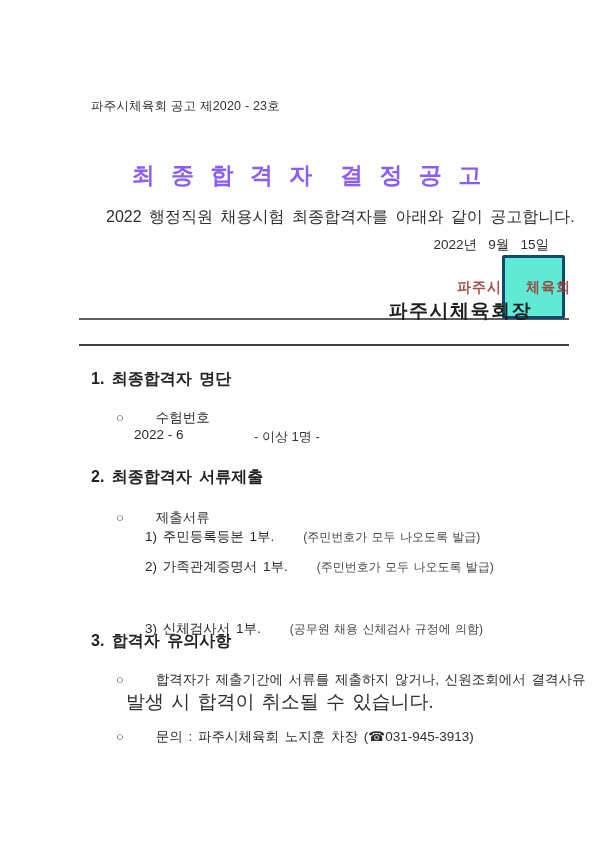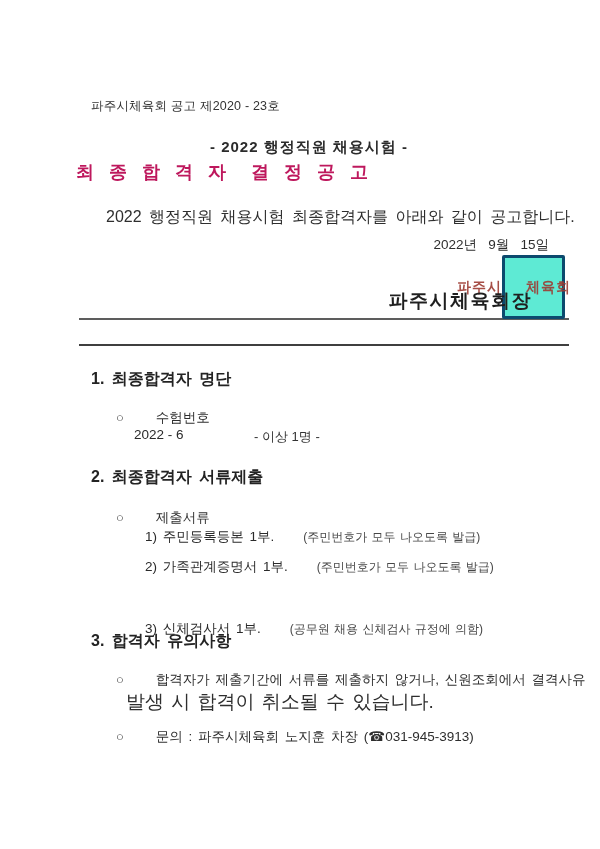--- a/index.html
+++ b/index.html
@@ -25,41 +25,41 @@
     left: 40px; right: 70px; top: 102px;
     text-align: center;
     font-size: 15px;
     font-weight: bold;
     letter-spacing: 1px;
     white-space: pre;
     color: #2b2b2b;
   }
   .title {
     left: 40px; right: 70px; top: 124px;
-    text-align: left;
-    font-size: 18px;
+    text-align: center;
+    font-size: 23px;
     font-weight: bold;
     letter-spacing: 5px;
     white-space: pre;
-    color: #be185d;
+    color: #8b5cf6;
   }
   .intro {
     left: 70px; top: 171px;
     font-size: 16px;
     word-spacing: 3px;
     color: #2e2e2e;
   }
   .date {
     right: 63px; top: 200px;
     font-size: 13.5px;
     white-space: pre;
     color: #2e2e2e;
   }
   .signer {
-    right: 80px; top: 252px;
+    right: 80px; top: 262px;
     font-size: 19px;
     font-weight: bold;
     letter-spacing: 1.5px;
     color: #1f1f1f;
     z-index: 2;
   }
   .stamp {
     left: 478px; top: 231px;
     width: 63px; height: 64px;
     border: 3px solid #0c4a6e;
@@ -132,21 +132,20 @@
   .exam-no { left: 98px; font-size: 13.5px; color: #2a2a2a; white-space: pre; }
   .count-note { left: 218px; font-size: 13px; color: #333333; white-space: pre; }
 </style>
 </head>
 <body>
 
 <div class="page">
 
   <div class="abs notice">파주시체육회 공고 제2020 - 23호</div>
 
-  <div class="abs subtitle">- 2022 행정직원 채용시험 -</div>
 
   <div class="abs title">최 종 합 격 자  결 정 공 고</div>
 
   <div class="abs intro">2022 행정직원 채용시험 최종합격자를 아래와 같이 공고합니다.</div>
 
   <div class="abs date">2022년   9월   15일</div>
 
   <div class="abs stamp">
     <div class="stamp-row">파주시</div>
     <div class="stamp-row">체육회</div>

